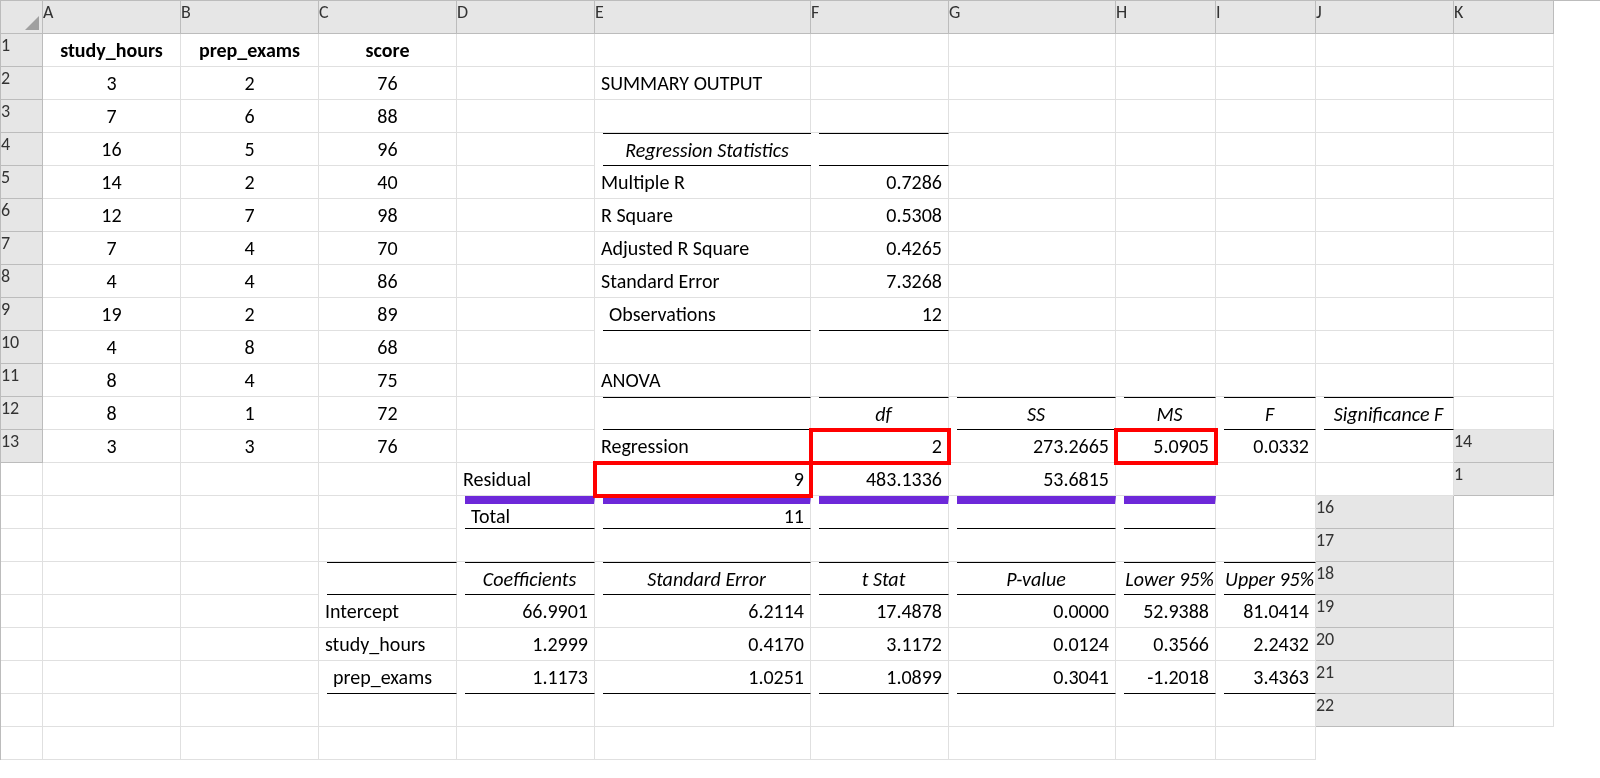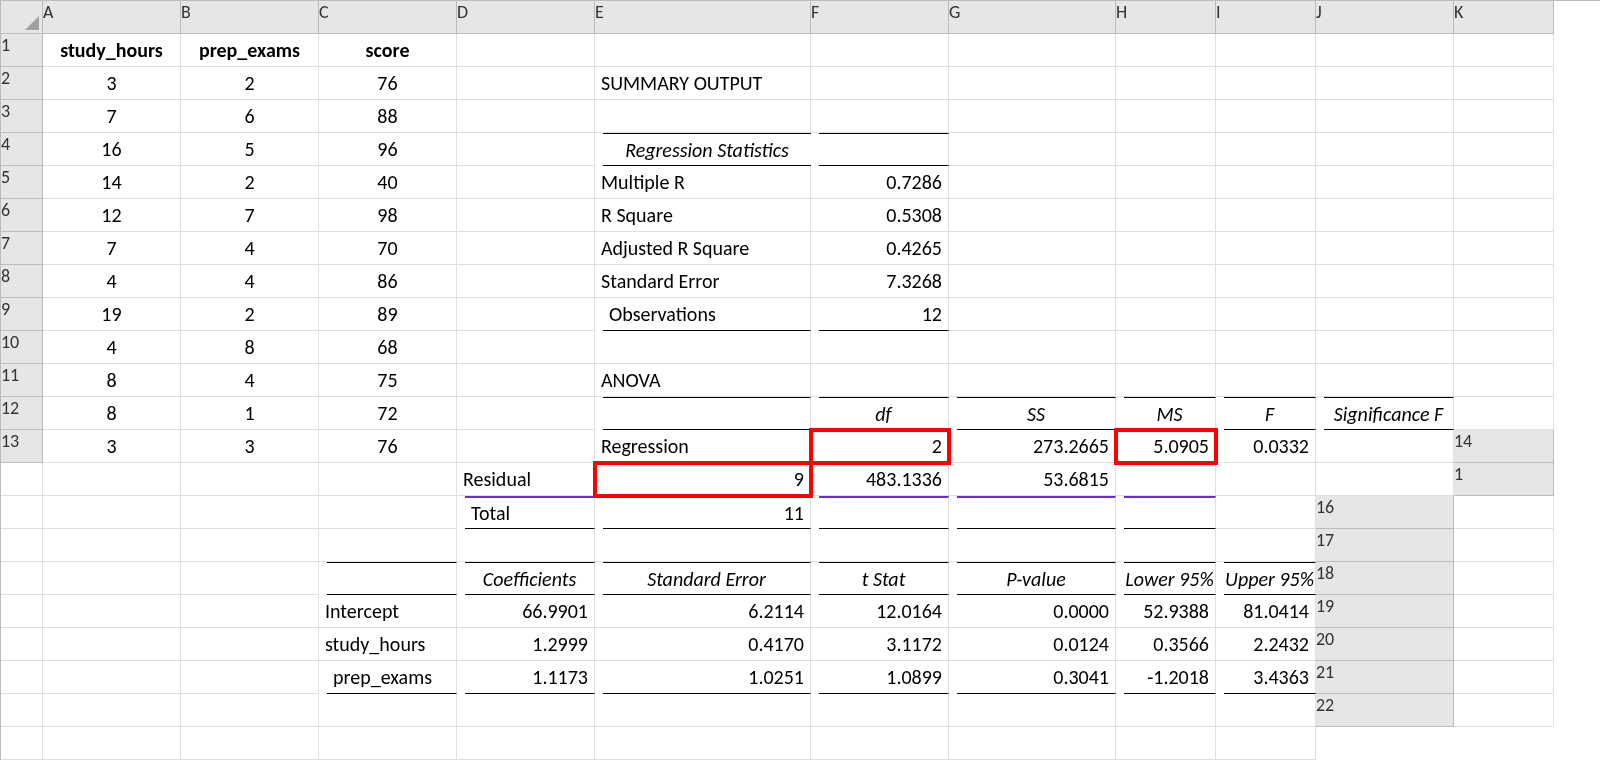--- a/index.html
+++ b/index.html
@@ -61,21 +61,21 @@
     border-bottom: 14px solid #a0a0a0;
   }
   .bold { font-weight: 700; }
   .italic { font-style: italic; }
   .center { justify-content: center; }
   .right { justify-content: flex-end; }
   .left { justify-content: flex-start; }
   
   .bt  { border-top: 1.5px solid #000; }
   .bb  { border-bottom: 1.5px solid #000; margin-left: 8px; }
-  .bt2 { border-top: 2px solid #6d28d9; }
+  .bt2 { border-top: 8px solid #6d28d9; }
   .redbox {
     outline: 4px solid #ff0000;
     outline-offset: -2px;
     z-index: 5;
   }
 </style>
 </head>
 <body>
 
 <div class="sheet">
@@ -313,21 +313,21 @@
   <div class="cell italic center bt bb">Upper 95%</div>
 
   <div class="rowhdr">18</div>
   <div class="cell"></div>
   <div class="cell"></div>
   <div class="cell"></div>
   <div class="cell"></div>
   <div class="cell left">Intercept</div>
   <div class="cell right">66.9901</div>
   <div class="cell right">6.2114</div>
-  <div class="cell right">12.0164</div>
+  <div class="cell right">17.4878</div>
   <div class="cell right">0.0000</div>
   <div class="cell right">52.9388</div>
   <div class="cell right">81.0414</div>
 
   <div class="rowhdr">19</div>
   <div class="cell"></div>
   <div class="cell"></div>
   <div class="cell"></div>
   <div class="cell"></div>
   <div class="cell left">study_hours</div>

